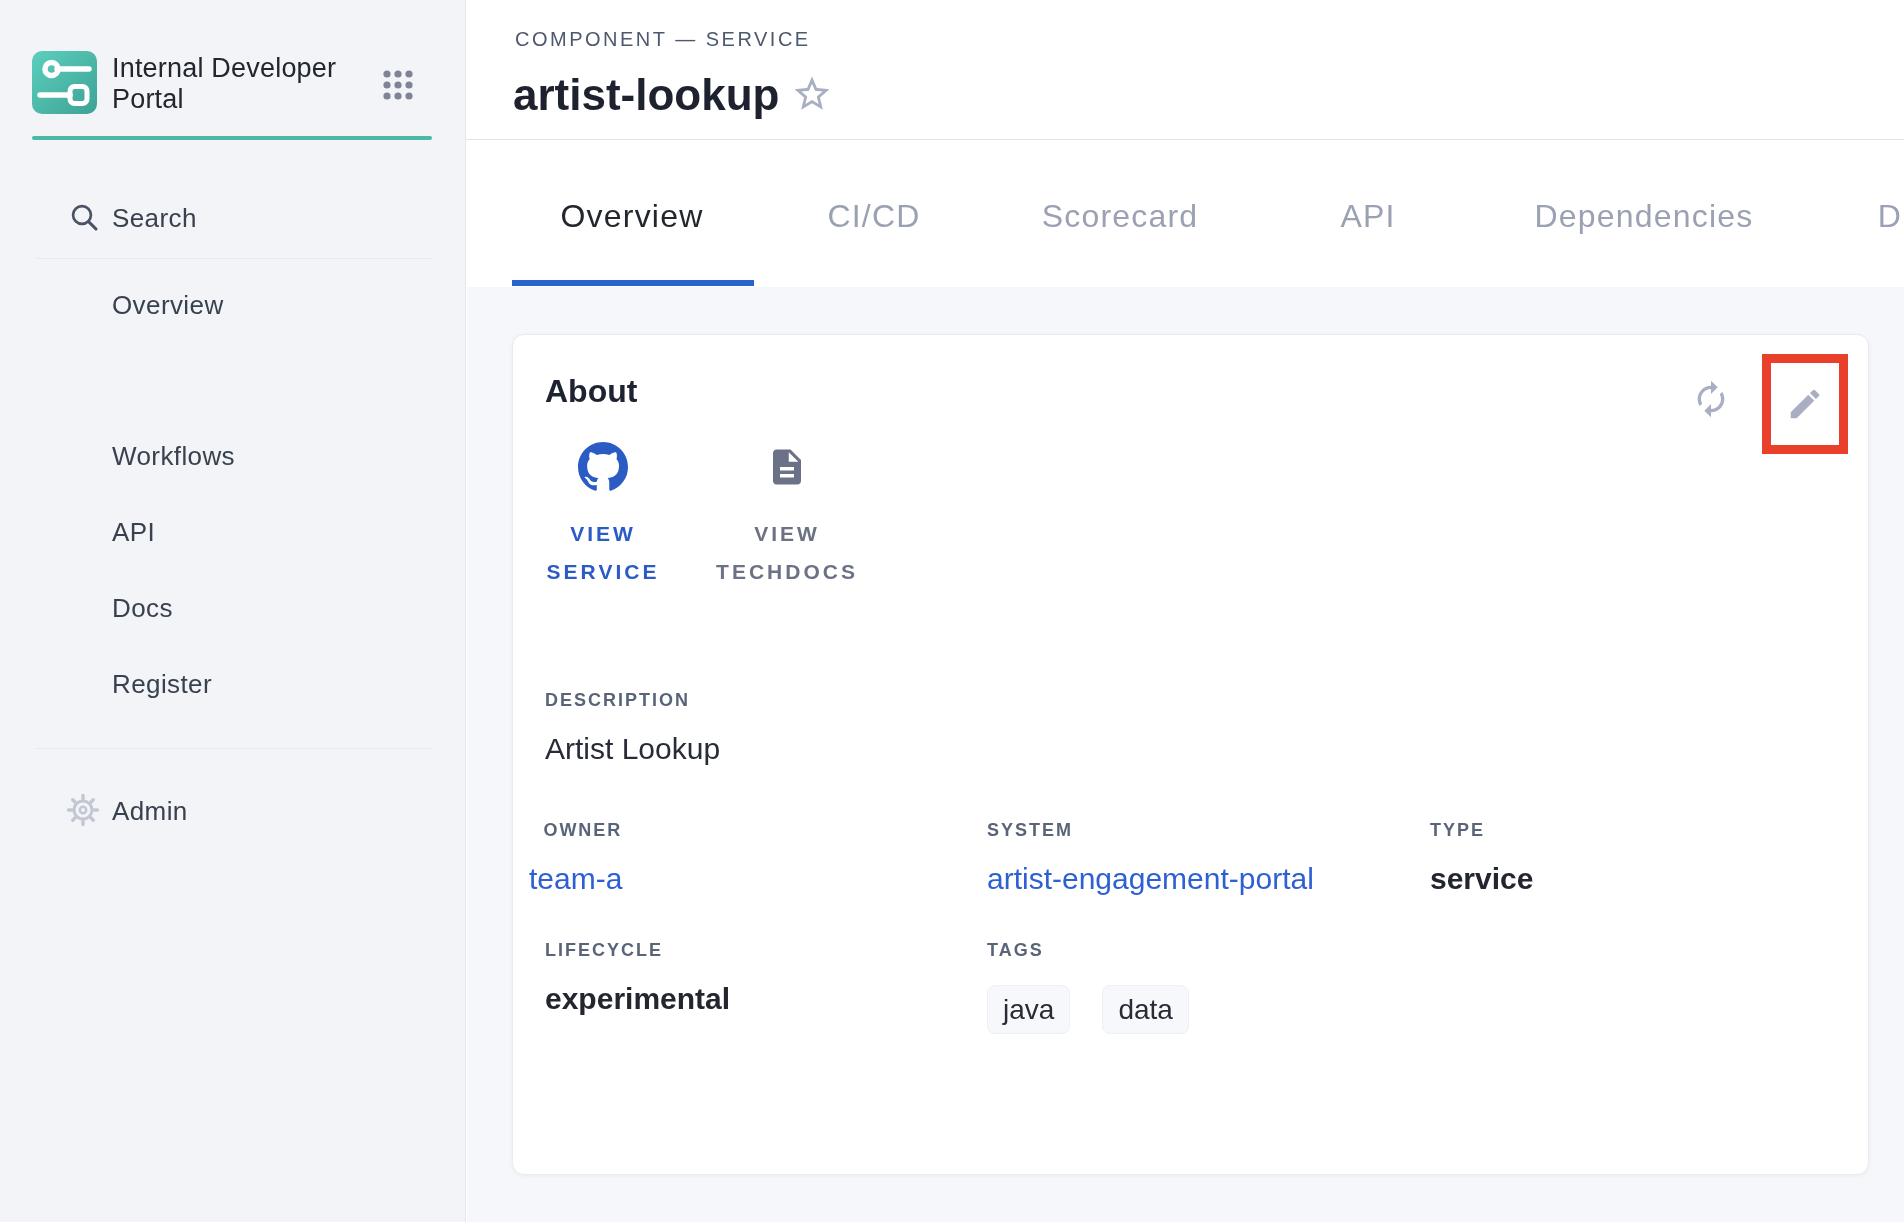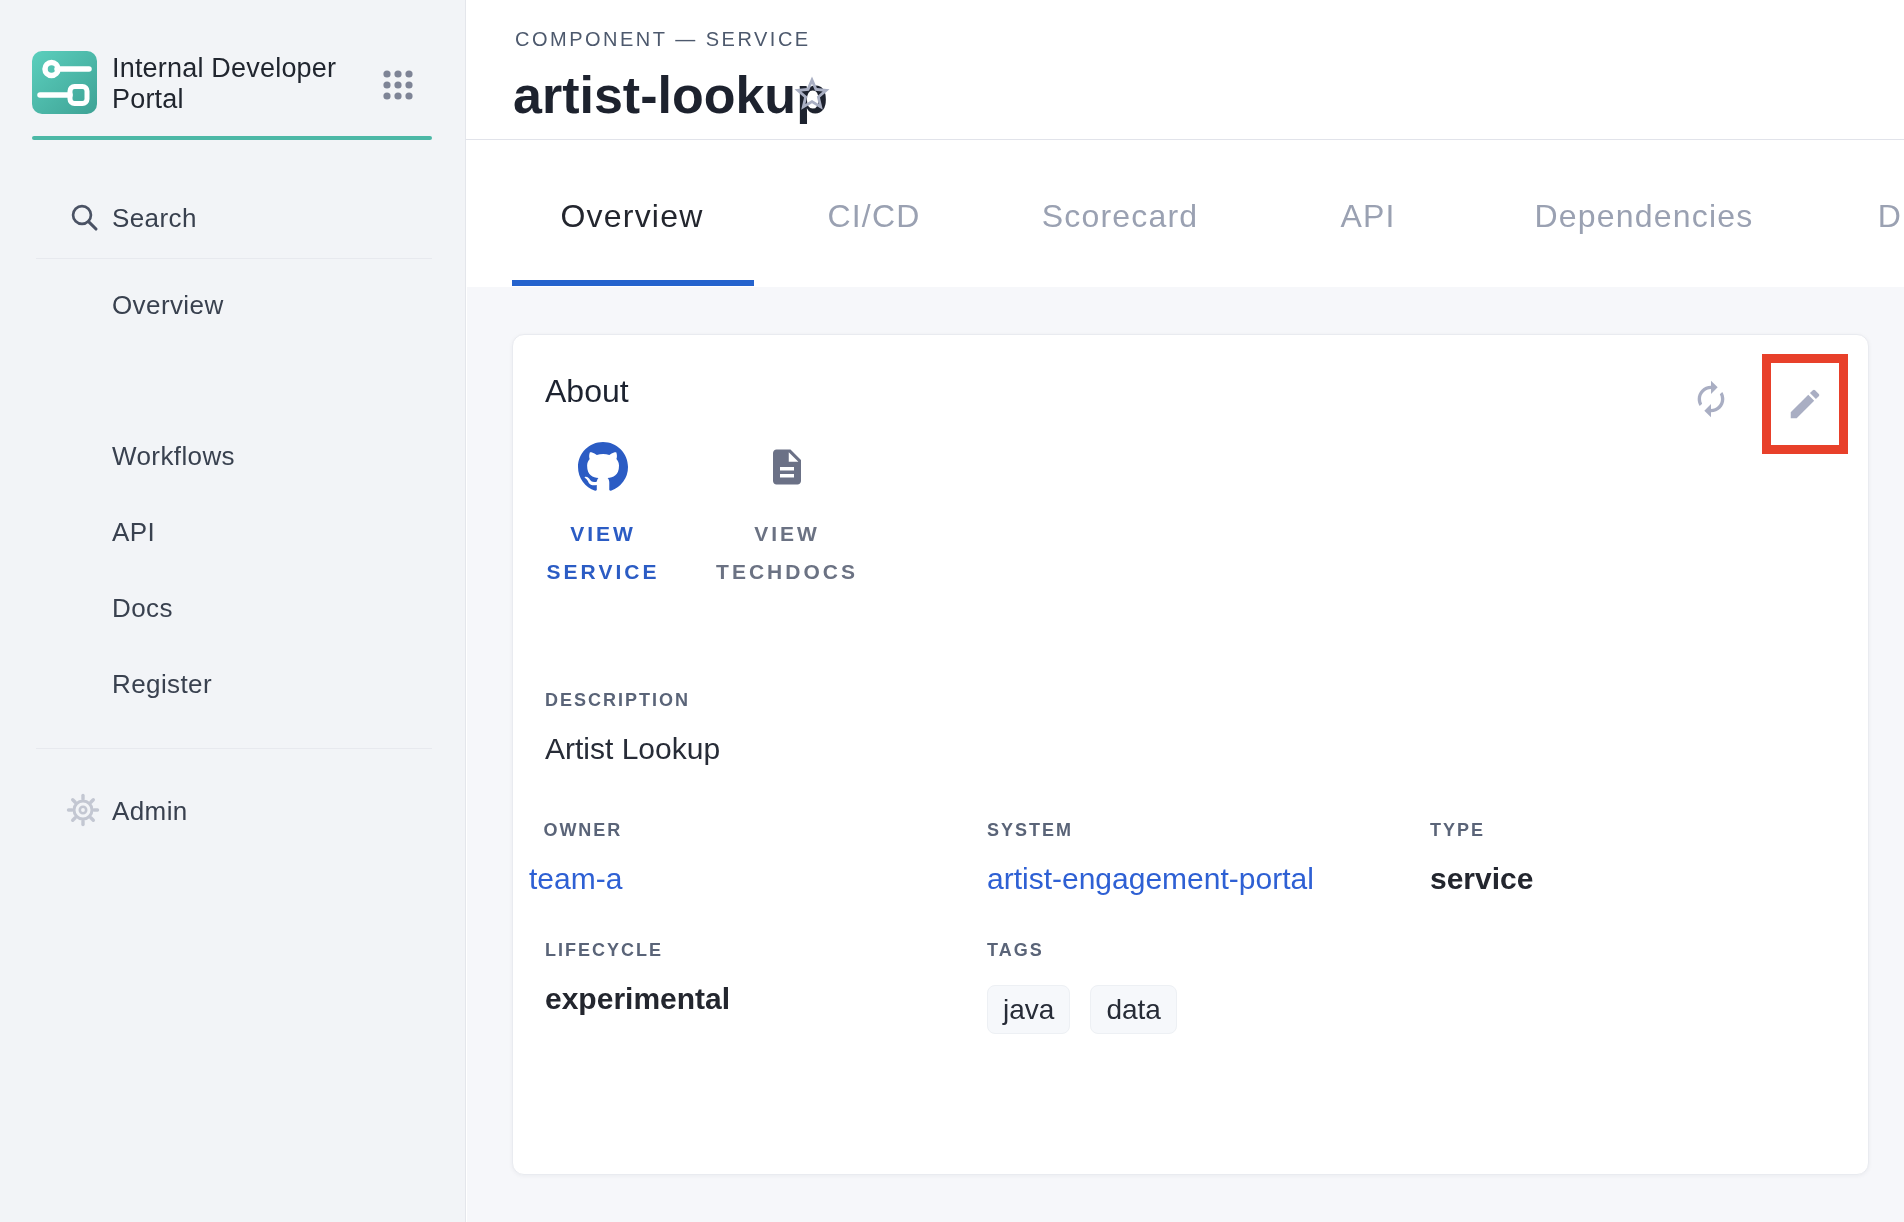--- a/index.html
+++ b/index.html
@@ -22,42 +22,42 @@
   .teal-rule { position:absolute; left:32px; top:136px; width:400px; height:4px; background:#4cb8a6; border-radius:2px; }
   .side-row { position:absolute; left:0; width:510px; height:46px; cursor:pointer; }
   .side-row .row-icon { position:absolute; left:68px; top:0; width:32px; height:32px; }
   .side-label { position:absolute; left:112px; font-size:26px; line-height:30px; color:#39414f; letter-spacing:.4px; cursor:pointer; }
   .side-divider { position:absolute; left:36px; width:396px; height:1px; background:#e7e9ee; }
   .active-pill { position:absolute; left:32px; top:346px; width:400px; height:67px; background:#c7d5f0; border-radius:13px; cursor:pointer; }
   .active-pill .side-label { position:absolute; left:80px; top:19px; color:#2456ae; }
   
   .main-header { position:absolute; left:466px; top:0; width:1438px; height:140px; background:#fff; border-bottom:1px solid #e1e3ea; }
   .breadcrumb { position:absolute; left:515px; top:28px; font-size:20px; letter-spacing:2.5px; font-weight:500; color:#4d596d; }
-  .page-title { position:absolute; left:513px; top:72px; font-size:52px; line-height:46px; font-weight:bold; color:#1d222e; }
+  .page-title { position:absolute; left:513px; top:72px; font-size:44px; line-height:46px; font-weight:bold; color:#1d222e; }
   .star-btn { position:absolute; left:791px; top:73px; width:42px; height:42px; cursor:pointer; }
   
   .tabs-row { position:absolute; left:466px; top:141px; width:1438px; height:146px; background:#fff; }
   .tab { position:absolute; top:58px; transform:translateX(-50%); font-size:32px; line-height:34px;
          font-weight:500; letter-spacing:1.2px; color:#9aa1b2; white-space:nowrap; cursor:pointer; }
   .tab.active { color:#23262e; }
   .tab:nth-of-type(1){ left:166px; }  
   .tab:nth-of-type(2){ left:408px; }  
   .tab:nth-of-type(3){ left:654px; }  
   .tab:nth-of-type(4){ left:902px; }  
   .tab:nth-of-type(5){ left:1178px; } 
   .tab:nth-of-type(6){ left:1424px; } 
   .tab-underline { position:absolute; left:46px; top:139px; width:242px; height:6px; background:#2563cd; }
   
   .content-bg { position:absolute; left:467px; top:287px; width:1437px; height:935px; background:#f6f7fa; }
   .about-card {
     position:absolute; left:512px; top:334px; width:1357px; height:841px;
     background:#fff; border:1px solid #e9ebf0; border-radius:12px;
     box-shadow:0 1px 4px rgba(25,35,60,.05);
   }
-  .card-title { position:absolute; left:32px; top:37px; font-size:32px; line-height:38px; font-weight:normal; color:#1d2330; }
+  .card-title { position:absolute; left:32px; top:37px; font-size:32px; line-height:38px; font-weight:bold; color:#1d2330; }
   .refresh-btn { position:absolute; left:1178px; top:44px; width:40px; height:40px; cursor:pointer; }
   .edit-highlight { position:absolute; left:1249px; top:19px; width:86px; height:100px; border:9px solid #e8402a; background:#fff; }
   .edit-btn { position:absolute; left:15px; top:22px; width:38px; height:38px; cursor:pointer; }
   .quicklink { position:absolute; top:104px; width:150px; text-align:center; cursor:pointer; }
   .quicklink .ql-icon { height:56px; display:flex; align-items:center; justify-content:center; }
   .quicklink .ql-label { margin-top:20px; font-size:21px; line-height:38px; font-weight:bold; letter-spacing:3px; }
   .ql-source { left:15px; }
   .ql-source .ql-label { color:#2b5cc4; }
   .ql-techdocs { left:199px; }
   .ql-techdocs .ql-label { color:#6b7283; }
@@ -65,21 +65,21 @@
   .field .f-label { font-size:18px; line-height:18px; letter-spacing:2px; font-weight:bold; color:#5a6478; }
   .field .f-value { margin-top:23px; font-size:30px; line-height:34px; color:#272c37; }
   .f-value.link { color:#2e60d4; cursor:pointer; }
   .f-value.bold { font-weight:bold; color:#23262e; }
   .fd-description { left:32px; top:356px; }
   .fd-owner       { left:16px; top:486px;text-align:right; }
   .fd-system      { left:474px; top:486px; }
   .fd-type        { left:917px; top:486px; }
   .fd-lifecycle   { left:32px; top:606px; }
   .fd-tags        { left:474px; top:606px; }
-  .chip-row { margin-top:26px; display:flex; gap:20px; }
+  .chip-row { margin-top:26px; display:flex; gap:32px; }
   .chip {
     display:inline-flex; align-items:center; justify-content:center;
     height:49px; padding:0 15px; background:#f6f8fb; border:1px solid #edf0f4;
     border-radius:8px; font-size:28px; color:#272c37; cursor:pointer;
   }
 </style>
 </head>
 <body>
 
 <div class="screen">

